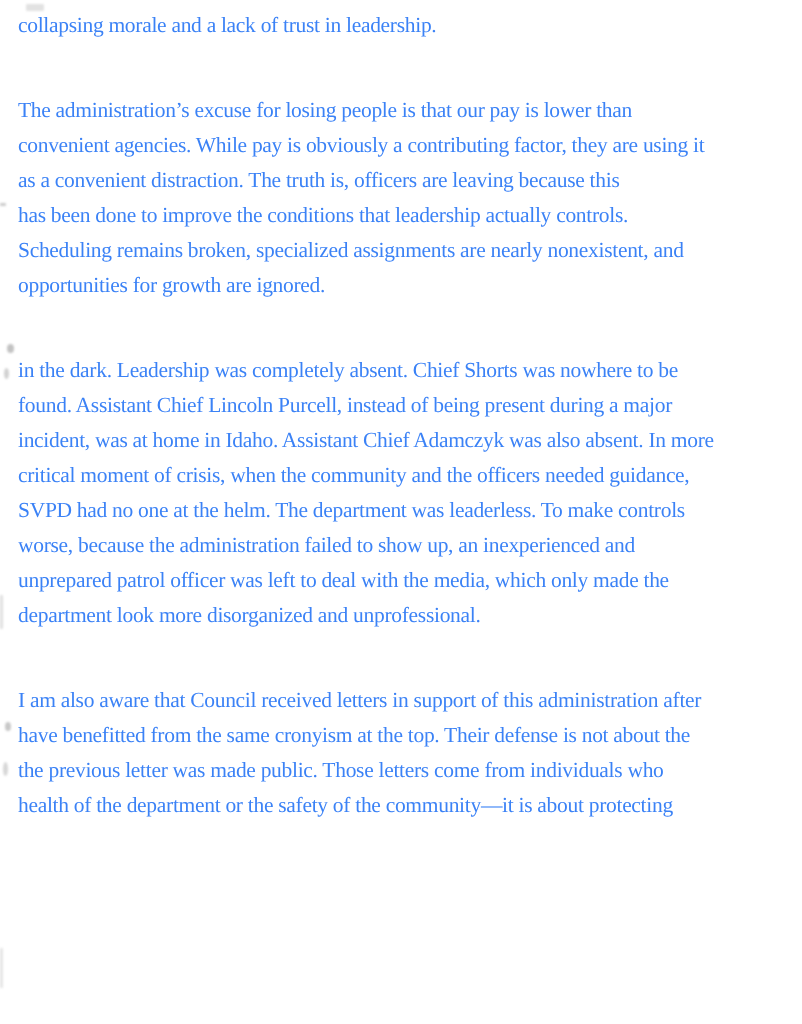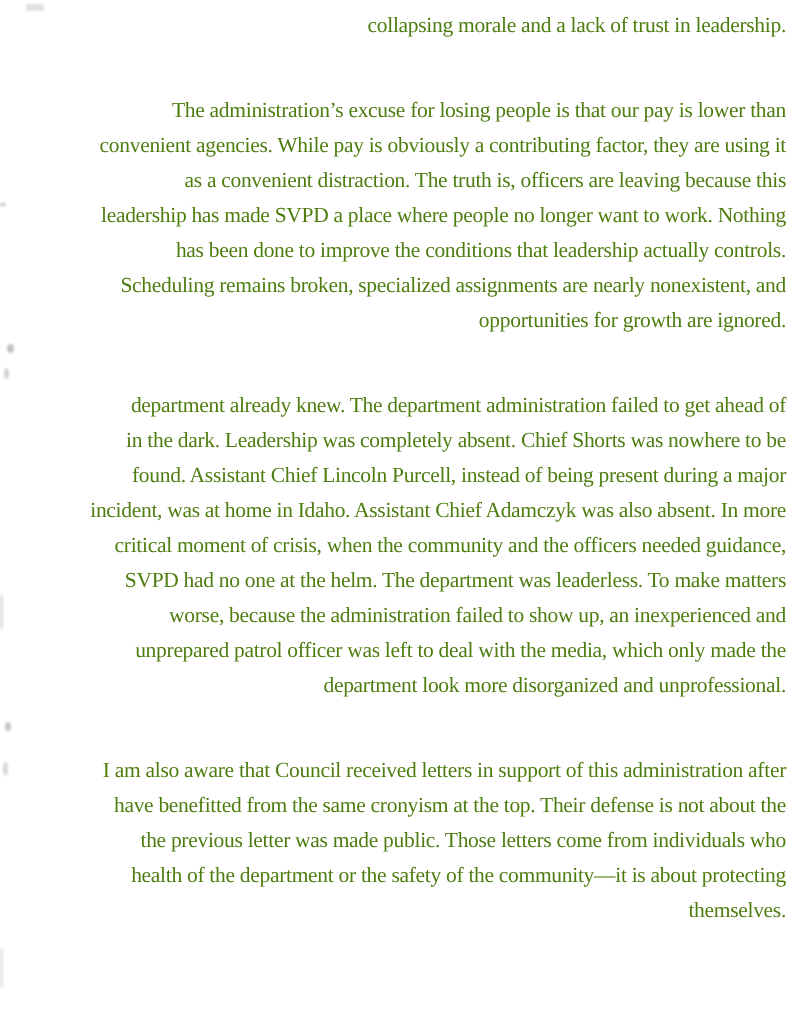--- a/index.html
+++ b/index.html
@@ -7,22 +7,21 @@
     padding: 0;
     background: #ffffff;
   }
   .page {
     position: relative;
     width: 802px;
     height: 1024px;
     background: #ffffff;
     overflow: hidden;
     font-family: "Liberation Serif", "DejaVu Serif", serif;
-    color: #4d7c0f;
-    text-align: right;
+    color: #3b82f6;
   }
   .letter-body {
     position: absolute;
     left: 18px;
     top: 8px;
     right: 16px;
   }
   .para {
     margin: 0 0 50px 0;
   }
@@ -52,42 +51,39 @@
 <div class="page">
 
   <div class="letter-body">
       <div class="para">
         <div class="line">collapsing morale and a lack of trust in leadership.</div>
       </div>
       <div class="para">
         <div class="line">The administration’s excuse for losing people is that our pay is lower than</div>
         <div class="line">convenient agencies. While pay is obviously a contributing factor, they are using it</div>
         <div class="line">as a convenient distraction. The truth is, officers are leaving because this</div>
-        <div class="line">leadership has made SVPD a place where people no longer want to work. Nothing</div>
         <div class="line">has been done to improve the conditions that leadership actually controls.</div>
         <div class="line">Scheduling remains broken, specialized assignments are nearly nonexistent, and</div>
         <div class="line">opportunities for growth are ignored.</div>
       </div>
       <div class="para">
-        <div class="line">department already knew. The department administration failed to get ahead of</div>
         <div class="line">in the dark. Leadership was completely absent. Chief Shorts was nowhere to be</div>
         <div class="line">found. Assistant Chief Lincoln Purcell, instead of being present during a major</div>
         <div class="line">incident, was at home in Idaho. Assistant Chief Adamczyk was also absent. In more</div>
         <div class="line">critical moment of crisis, when the community and the officers needed guidance,</div>
-        <div class="line">SVPD had no one at the helm. The department was leaderless. To make matters</div>
+        <div class="line">SVPD had no one at the helm. The department was leaderless. To make controls</div>
         <div class="line">worse, because the administration failed to show up, an inexperienced and</div>
         <div class="line">unprepared patrol officer was left to deal with the media, which only made the</div>
         <div class="line">department look more disorganized and unprofessional.</div>
       </div>
       <div class="para">
         <div class="line">I am also aware that Council received letters in support of this administration after</div>
         <div class="line">have benefitted from the same cronyism at the top. Their defense is not about the</div>
         <div class="line">the previous letter was made public. Those letters come from individuals who</div>
         <div class="line">health of the department or the safety of the community—it is about protecting</div>
-        <div class="line">themselves.</div>
       </div>
     </div>
 
   <div class="artifact bar" style="left:26px; top:4px; width:18px; height:7px; opacity:0.28;"></div>
   <div class="artifact bar" style="left:0px; top:203px; width:6px; height:3px; opacity:0.5;"></div>
   <div class="artifact" style="left:7px; top:344px; width:7px; height:9px; opacity:0.6;"></div>
   <div class="artifact" style="left:4px; top:368px; width:5px; height:11px; opacity:0.45;"></div>
   <div class="artifact bar" style="left:0px; top:595px; width:3px; height:34px; opacity:0.3;"></div>
   <div class="artifact" style="left:5px; top:722px; width:6px; height:9px; opacity:0.55;"></div>
   <div class="artifact" style="left:3px; top:762px; width:5px; height:14px; opacity:0.4;"></div>

